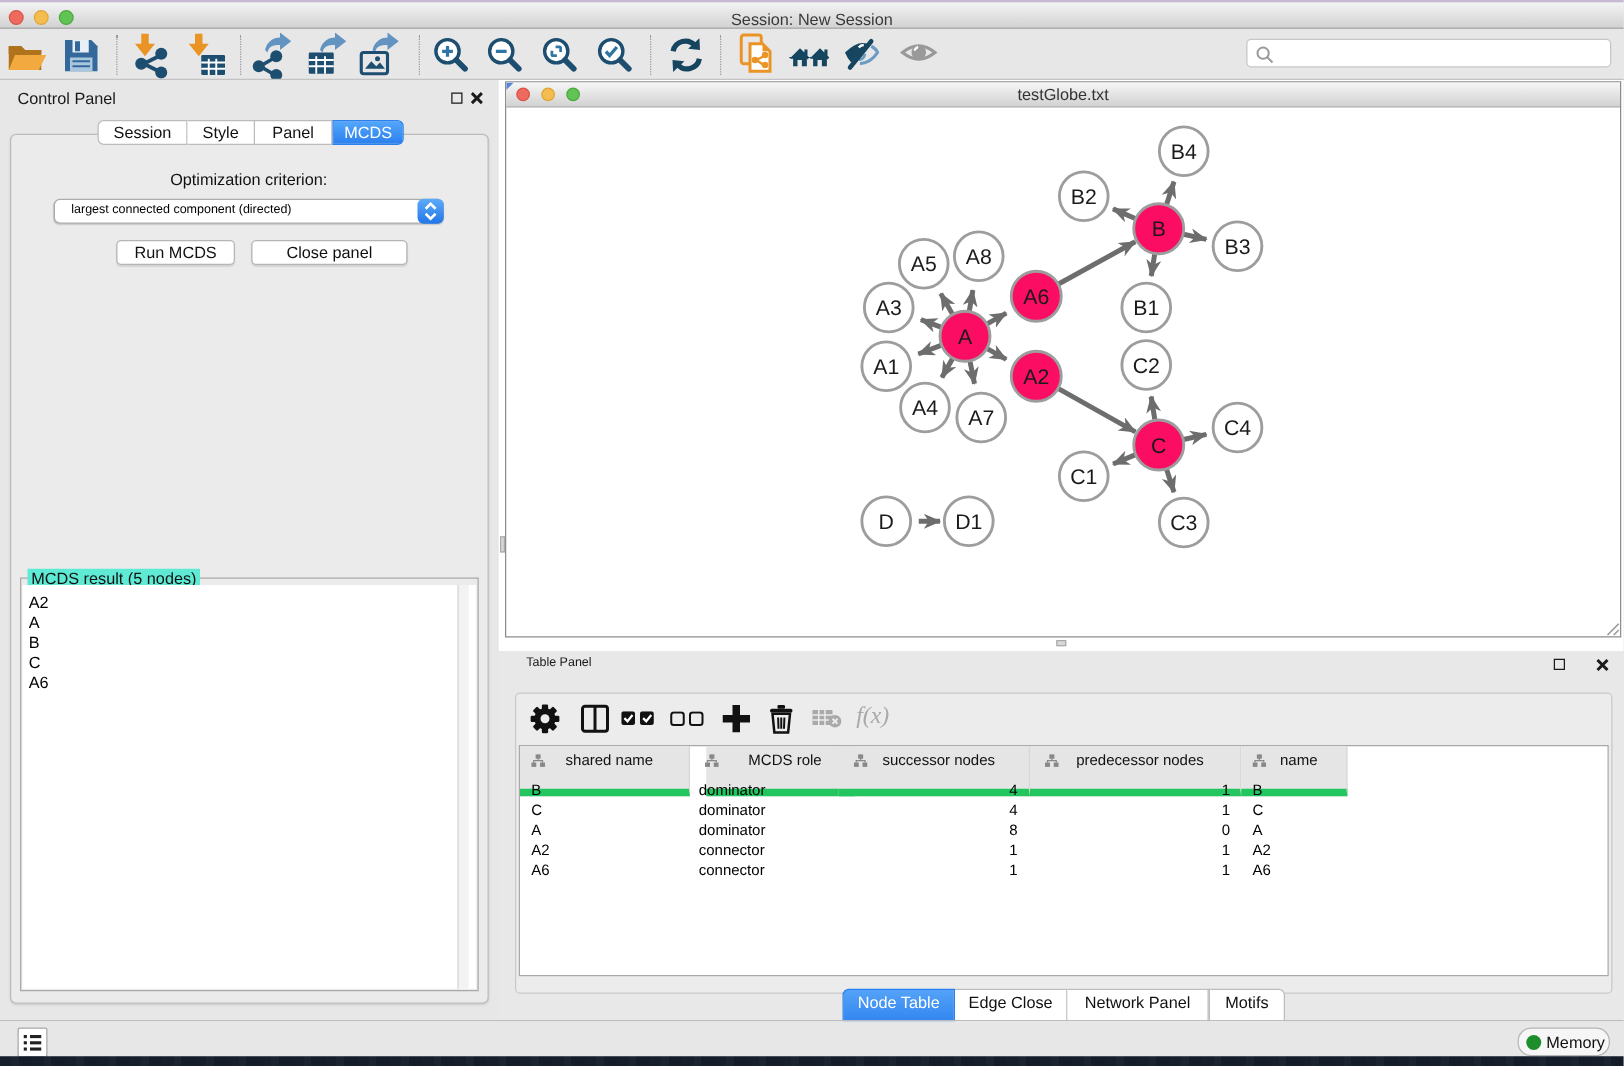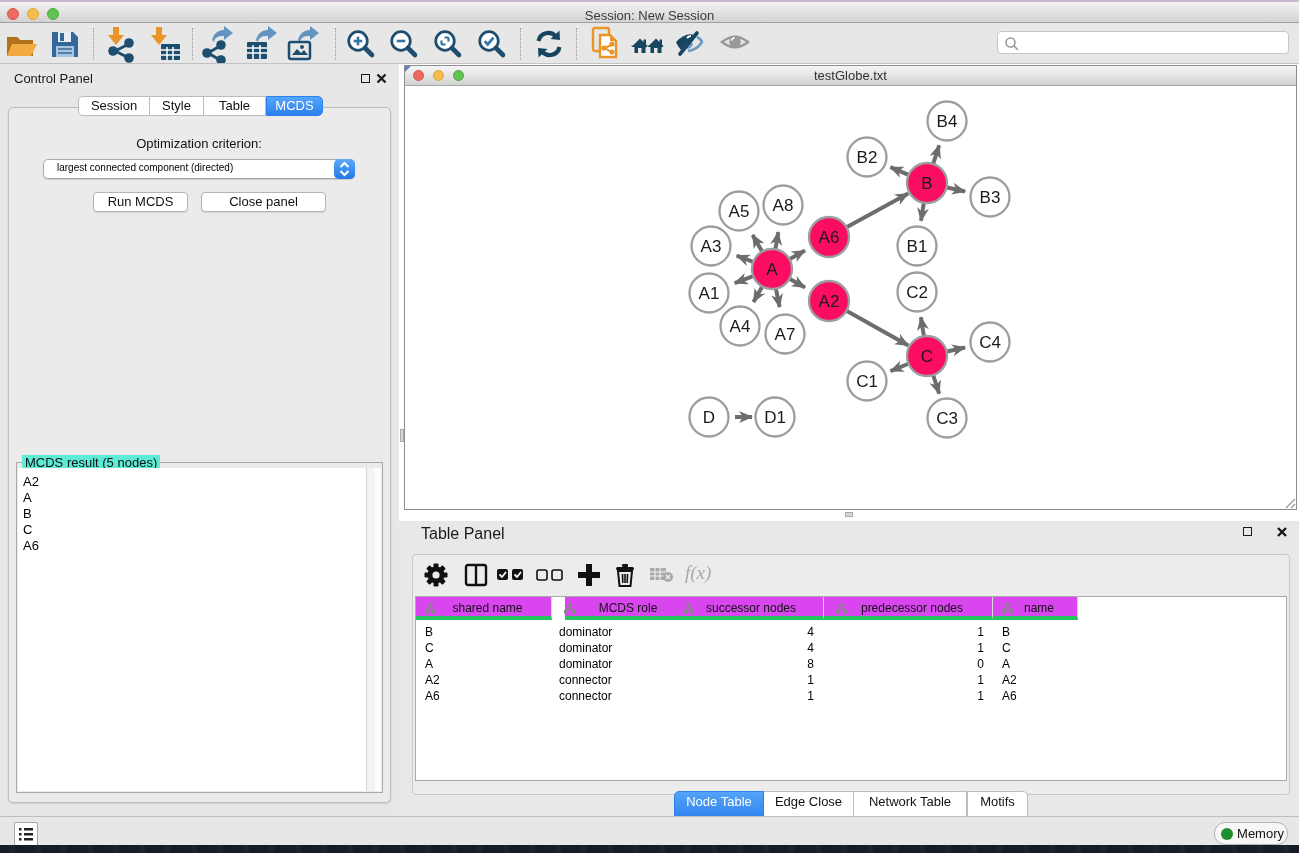--- a/index.html
+++ b/index.html
@@ -38,24 +38,24 @@
 #tpDock{left:399px;top:521px;width:900px;height:295px;background:#e8e8e8}
 #gwin{left:404px;top:65px;width:893px;height:445px;border:1px solid #8d8d8d;background:#fff}
 #gtitle{left:405px;top:66px;width:891px;height:20px;background:linear-gradient(#f6f6f6,#d2d2d2);border-bottom:1px solid #a8a8a8;text-align:center;font-size:13px;color:#333;line-height:19px}
 .glight{border-radius:50%;width:11px;height:11px;top:70px}
 #graph{left:405px;top:86px}
 #graph text{font-size:17px;fill:#1a1a1a;text-anchor:middle}
 #graph .wn{fill:#fff;stroke:#9d9d9d;stroke-width:2.3}
 #graph .pn{fill:#fb0d63;stroke:#9d9d9d;stroke-width:2.3}
 #graph line{stroke:#6d6d6d;stroke-width:4}
 
-#tpHead{left:421px;top:525px;font-size:16px;color:#1a1a1a}
+#tpHead{left:421px;top:525px;font-size:10px;color:#1a1a1a}
 #tpToolbar{left:412px;top:554px;width:878px;height:241px;background:#ececec;border:1px solid #c9c9c9;border-radius:4px}
 #tbl{left:415px;top:596px;width:872px;height:185px;background:#fff;border:1px solid #a9a9a9}
-.th{position:absolute;top:0;height:23px;background:#d946ef;border-right:1px solid #d8d8d8;border-bottom:4px solid #22c55e;font-size:12px;color:#111;text-align:center;line-height:23px;text-indent:8px}
+.th{position:absolute;top:0;height:40px;background:#e5e5e5;border-right:1px solid #d8d8d8;border-bottom:6px solid #22c55e;font-size:12px;color:#111;text-align:center;line-height:23px;text-indent:8px}
 .td{position:absolute;font-size:12px;color:#000;height:16px;line-height:16px}
 
 #btTabs{left:674px;top:791px;height:20px}
 .btab{position:absolute;top:0;height:32px;background:#fff;border:1px solid #bcbcbc;font-size:13px;text-align:center;line-height:19px;color:#111}
 .btab.sel{background:linear-gradient(#54a3f8,#2b80ee);color:#fff;border-color:#2b80ee}
 #botline{left:0;top:816px;width:1299px;height:1px;background:#bdbdbd}
 #statusbar{left:0;top:817px;width:1299px;height:28px;background:#e7e7e7}
 #listBtn{left:14px;top:822px;width:24px;height:24px;background:#fff;border:1px solid #a8a8a8;border-radius:2px}
 #memBtn{left:1214px;top:822px;width:74px;height:23px;background:#f6f6f6;border:1px solid #b5b5b5;border-radius:11px;font-size:13px;color:#111;line-height:21px;text-align:right;padding-right:3px}
 #memBtn i{position:absolute;left:6px;top:5px;width:12px;height:12px;border-radius:50%;background:#1e8e2d;font-style:normal}
@@ -197,21 +197,21 @@
 <div class="abs" id="tbline"></div>
 <div class="abs" id="cpHead">Control Panel</div>
 <div class="abs" style="left:361px;top:74px;width:9px;height:9px;border:1.5px solid #1a1a1a"></div>
 <svg class="abs" style="left:375px;top:72px" width="13" height="13">
     <path d="M2.5 2.5 L10.5 10.5 M10.5 2.5 L2.5 10.5" stroke="#1a1a1a" stroke-width="2.3"></path>
   </svg>
 <div class="abs" id="cpPanel"></div>
 <div class="abs" id="cpTabs">
   <div class="tab" style="left:0;width:72px;border-radius:5px 0 0 5px">Session</div>
   <div class="tab" style="left:72px;width:54px;border-left:none">Style</div>
-  <div class="tab" style="left:126px;width:62px;border-left:none">Table</div>
+  <div class="tab" style="left:126px;width:62px;border-left:none">Panel</div>
   <div class="tab sel" style="left:188px;width:57px;border-radius:0 5px 5px 0">MCDS</div>
 </div>
 <div class="abs" id="optLabel">Optimization criterion:</div>
 <div class="abs" id="combo">
     <span>largest connected component (directed)</span>
   <div id="comboBtn"><svg width="21" height="20">
         <path d="M6.5 8 L10.5 4 L14.5 8" stroke="#fff" stroke-width="2" fill="none"></path>
         <path d="M6.5 12 L10.5 16 L14.5 12" stroke="#fff" stroke-width="2" fill="none"></path>
       </svg></div>
 </div>
@@ -429,21 +429,21 @@
   <div class="td" style="left:586px;top:75px">A2</div>
   <div class="td" style="left:9px;top:91px">A6</div>
   <div class="td" style="left:143px;top:91px">connector</div>
   <div class="td" style="left:255px;top:91px;width:143px;text-align:right">1</div>
   <div class="td" style="left:408px;top:91px;width:160px;text-align:right">1</div>
   <div class="td" style="left:586px;top:91px">A6</div>
 </div>
 <div class="abs" id="btTabs">
   <div class="btab sel" style="left:0;width:90px;border-radius:5px 0 0 5px">Node Table</div>
   <div class="btab" style="left:90px;width:90px;border-left:none">Edge Close</div>
-  <div class="btab" style="left:180px;width:113px;border-left:none">Network Table</div>
+  <div class="btab" style="left:180px;width:113px;border-left:none">Network Panel</div>
   <div class="btab" style="left:293px;width:61px;border-radius:0 5px 5px 0">Motifs</div>
 </div>
 <div class="abs" id="botline"></div>
 <div class="abs" id="statusbar"></div>
 <div class="abs" id="listBtn"><svg width="22" height="22" viewBox="0 0 22 22">
       <g fill="#222">
         <rect x="4" y="5" width="2.5" height="2.5"></rect>
         <rect x="4" y="10" width="2.5" height="2.5"></rect>
         <rect x="4" y="15" width="2.5" height="2.5"></rect>
         <rect x="9" y="5" width="9" height="2.5"></rect>

